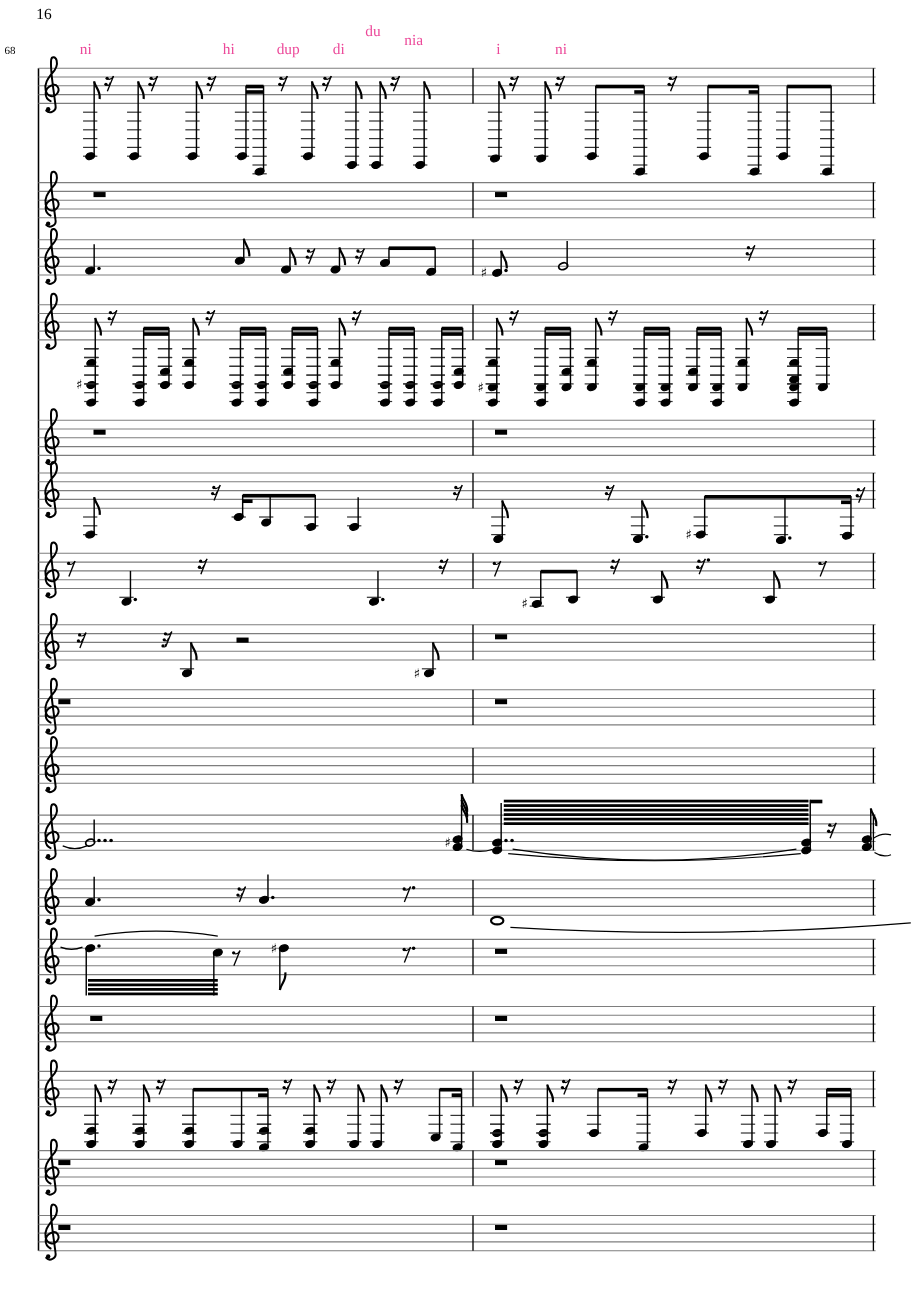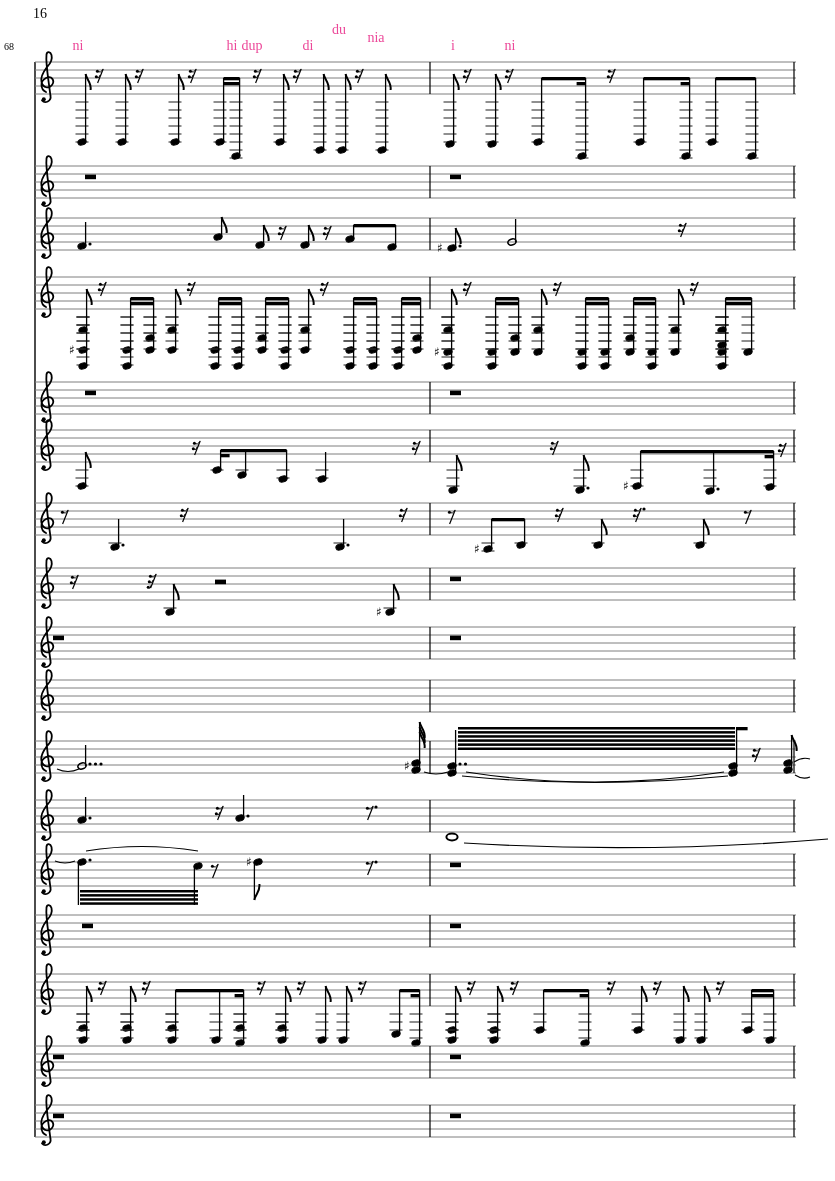--- a/index.html
+++ b/index.html
@@ -12,22 +12,22 @@
   svg{position:absolute;left:0;top:0;}
 </style>
 </head>
 <body>
 
 <div id="page">
   <div id="pageNumber" class="num">16</div>
   <div id="measureNumber" class="num">68</div>
   <div id="lyrics-layer">
       <span class="lyric" style="left: 78px; top: 38px;">ni</span>
-      <span class="lyric" style="left: 232px; top: 38px;">hi</span>
-      <span class="lyric" style="left: 252px; top: 38px;">dup</span>
+      <span class="lyric" style="left: 208px; top: 38px;">hi</span>
+      <span class="lyric" style="left: 262px; top: 38px;">dup</span>
       <span class="lyric" style="left: 308px; top: 38px;">di</span>
       <span class="lyric" style="left: 339px; top: 22px; text-align: right;">du</span>
       <span class="lyric" style="left: 376px; top: 30px;">nia</span>
       <span class="lyric" style="left: 453px; top: 38px;">i</span>
       <span class="lyric" style="left: 510px; top: 38px;">ni</span>
     </div>
   <svg id="score" width="835" height="1181" viewBox="0 0 835 1181">
       <line x1="35" y1="62" x2="35" y2="1137" stroke="#000000" stroke-width="1.4"></line>
       <g>
         <line x1="35" y1="62" x2="796" y2="62" stroke="#7e7e7e" stroke-width="1"></line>

